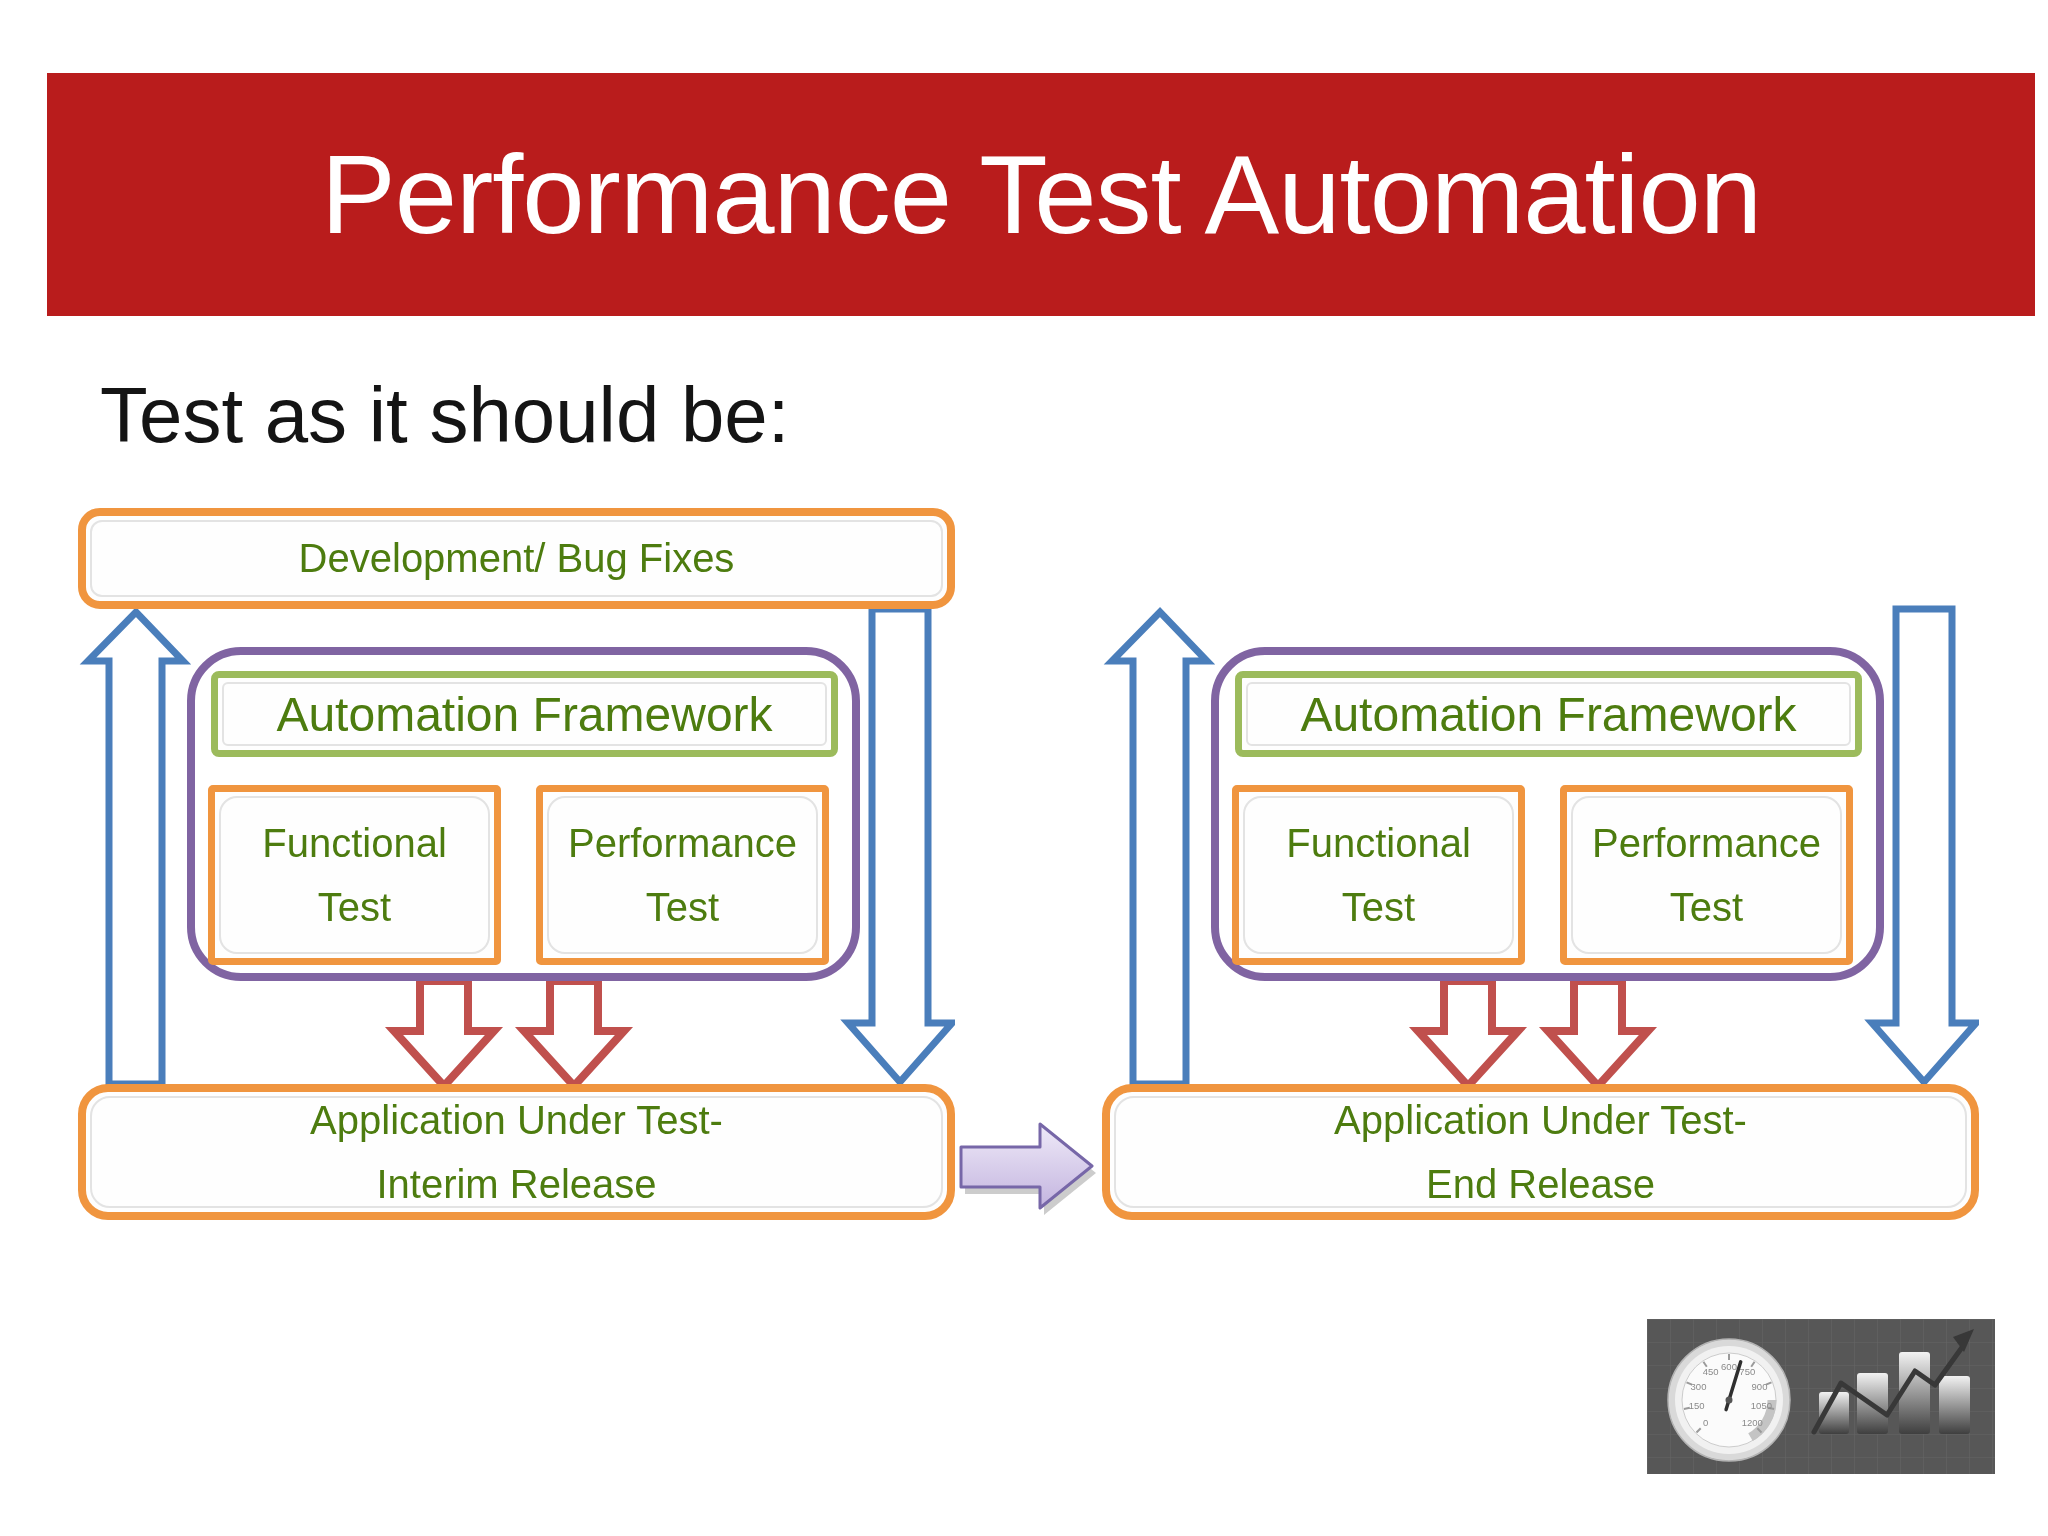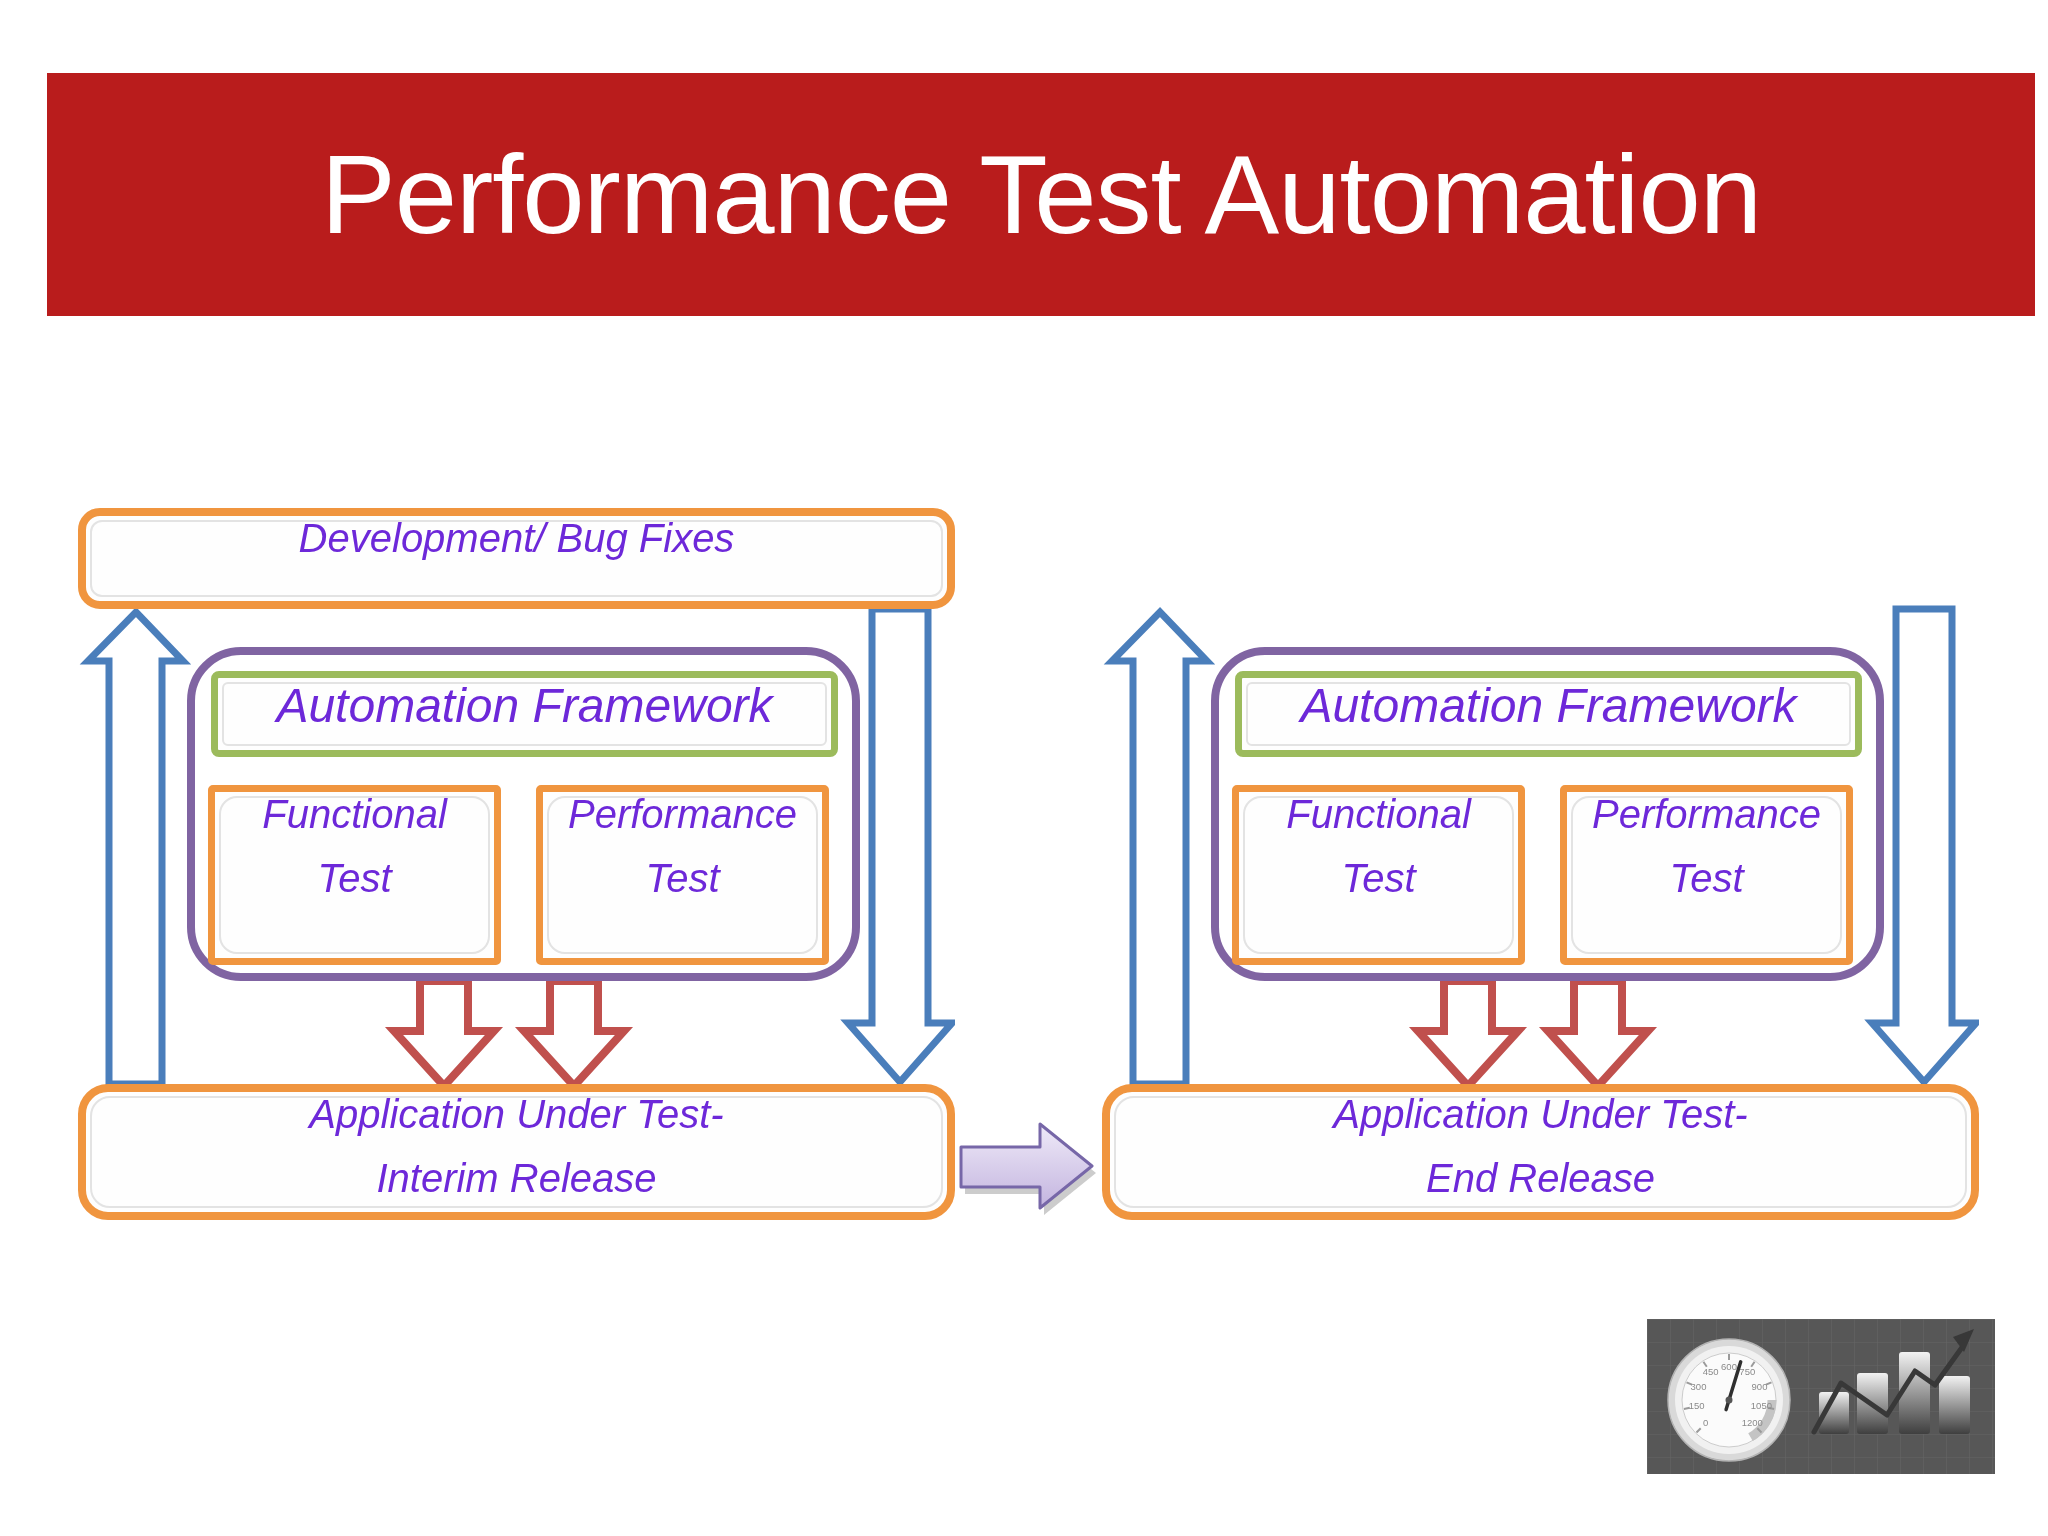--- a/index.html
+++ b/index.html
@@ -25,22 +25,22 @@
   }
 
   
   .group { position:absolute; top:508px; width:877px; height:729px; }
   .group.left  { left:78px;  }
   .group.right { left:1102px; }
   .arrows-svg { position:absolute; left:0; top:0; width:877px; height:729px; }
 
   .box {
     position:absolute; background:#fefefe; box-sizing:border-box;
-    display:flex; flex-direction:column; align-items:center; justify-content:flex-start;
-    text-align:center; color:#6d28d9;font-style:italic;
+    display:flex; flex-direction:column; align-items:center; justify-content:center;
+    text-align:center; color:#4d7c0f;
   }
   .box::after {
     content:""; position:absolute; inset:4px;
     border:2px solid #cccccc; border-radius:calc(var(--r) - 10px);
     opacity:.55; pointer-events:none;
   }
   .top-box {
     left:0; top:0; width:877px; height:101px;
     border:8px solid #F0953F; --r:22px; border-radius:22px; font-size:40px;
   }
@@ -71,20 +71,21 @@
 </style>
 </head>
 <body>
 
 <div class="slide">
 
   <div class="banner">
     <div class="banner-title">Performance Test Automation</div>
   </div>
 
+  <div class="subtitle">Test as it should be:</div>
 
   <div class="group left">
     <svg class="arrows-svg" viewBox="0 0 877 729">
       <polygon points="31,576 31,153 10,153 58,104 105,153 84,153 84,576" fill="#ffffff" stroke="#4A7EBB" stroke-width="7"></polygon>
       <polygon points="794,101 794,515 770,515 822,574 874,515 850,515 850,101" fill="#ffffff" stroke="#4A7EBB" stroke-width="7"></polygon>
       <polygon points="342,473 342,523 316,523 366,578 416,523 390,523 390,473" fill="#ffffff" stroke="#C0504D" stroke-width="8"></polygon>
       <polygon points="472,473 472,523 446,523 496,578 546,523 520,523 520,473" fill="#ffffff" stroke="#C0504D" stroke-width="8"></polygon>
     </svg>
     <div class="box top-box">
       <span>Development/ Bug Fixes</span>

